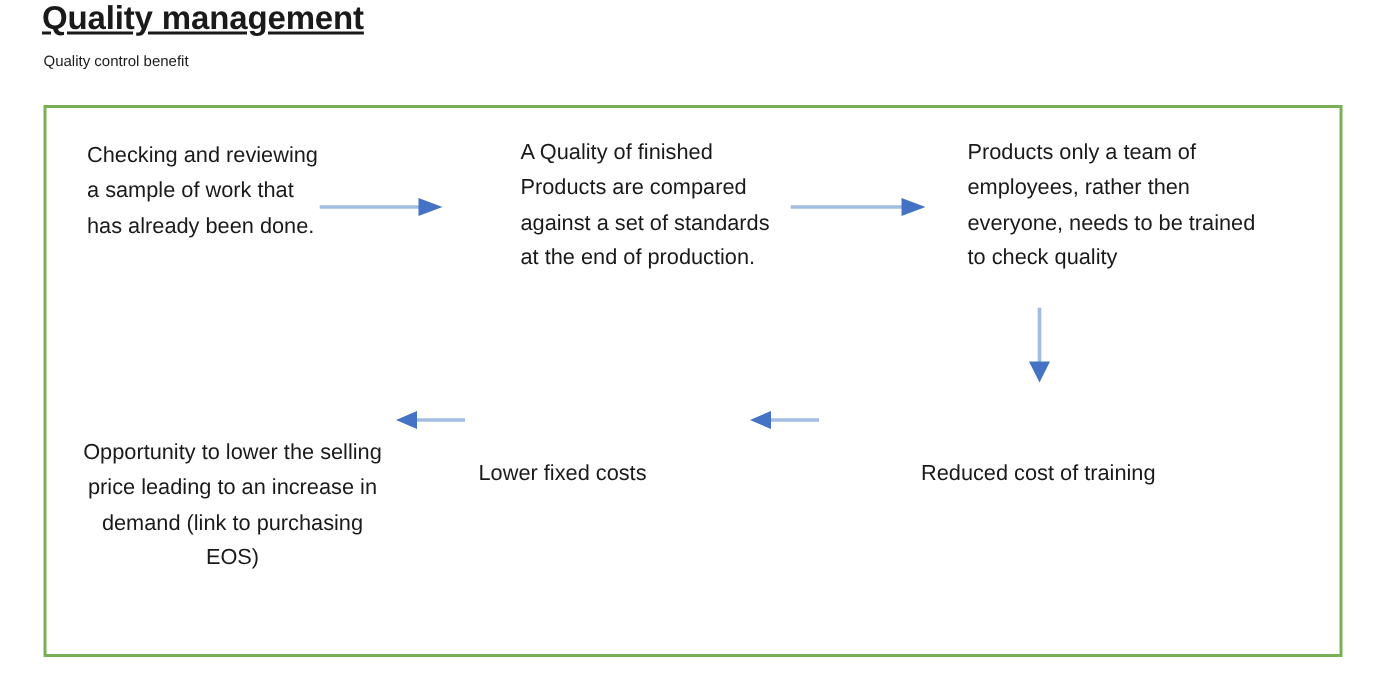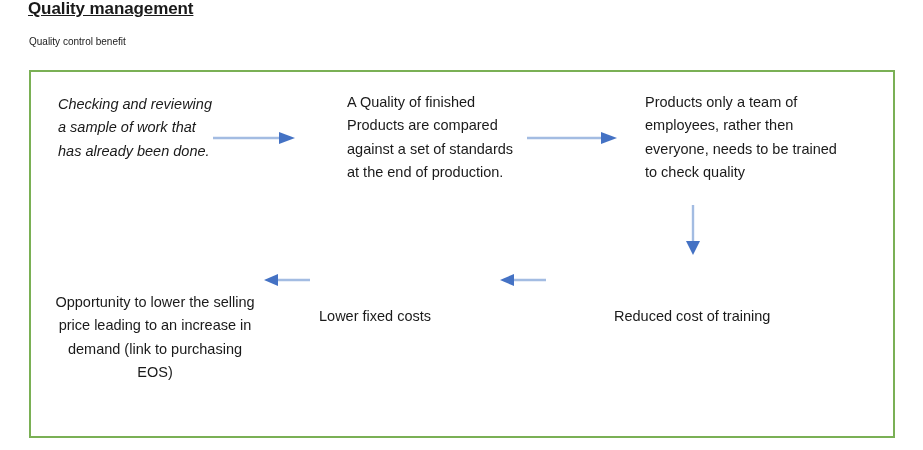--- a/index.html
+++ b/index.html
@@ -15,21 +15,21 @@
     overflow: hidden;
     font-family: "Liberation Sans", sans-serif;
     color: #1a1a1a;
     -webkit-font-smoothing: antialiased;
   }
 
   .page-title {
     position: absolute;
     left: 28px;
     top: -1px;
-    font-size: 17px;
+    font-size: 22px;
     font-weight: bold;
     text-decoration: underline;
     letter-spacing: -0.1px;
     white-space: nowrap;
   }
 
   .subtitle {
     position: absolute;
     left: 29px;
     top: 36px;
@@ -50,21 +50,21 @@
   }
 
   .node {
     position: absolute;
     font-size: 14.5px;
     line-height: 23.4px;
     color: #1a1a1a;
   }
 
   
-  .node-check     { left: 58px;  top: 93px;  width: 160px; font-style: italic; }
+  .node-check     { left: 58px;  top: 93px;  width: 160px; }
   .node-sample    { left: 347px; top: 91px;  width: 175px; }
   .node-team      { left: 645px; top: 91px;  width: 200px; }
 
   
   .node-opportunity { left: 55px;  top: 291px; width: 200px; text-align: center; }
   .node-lowerfixed  { left: 319px; top: 305px; width: 200px; white-space: nowrap; }
   .node-reducedcost { left: 568px; top: 305px; width: 230px; white-space: nowrap; margin-left: 46px; }
 
   
   .arrow {

